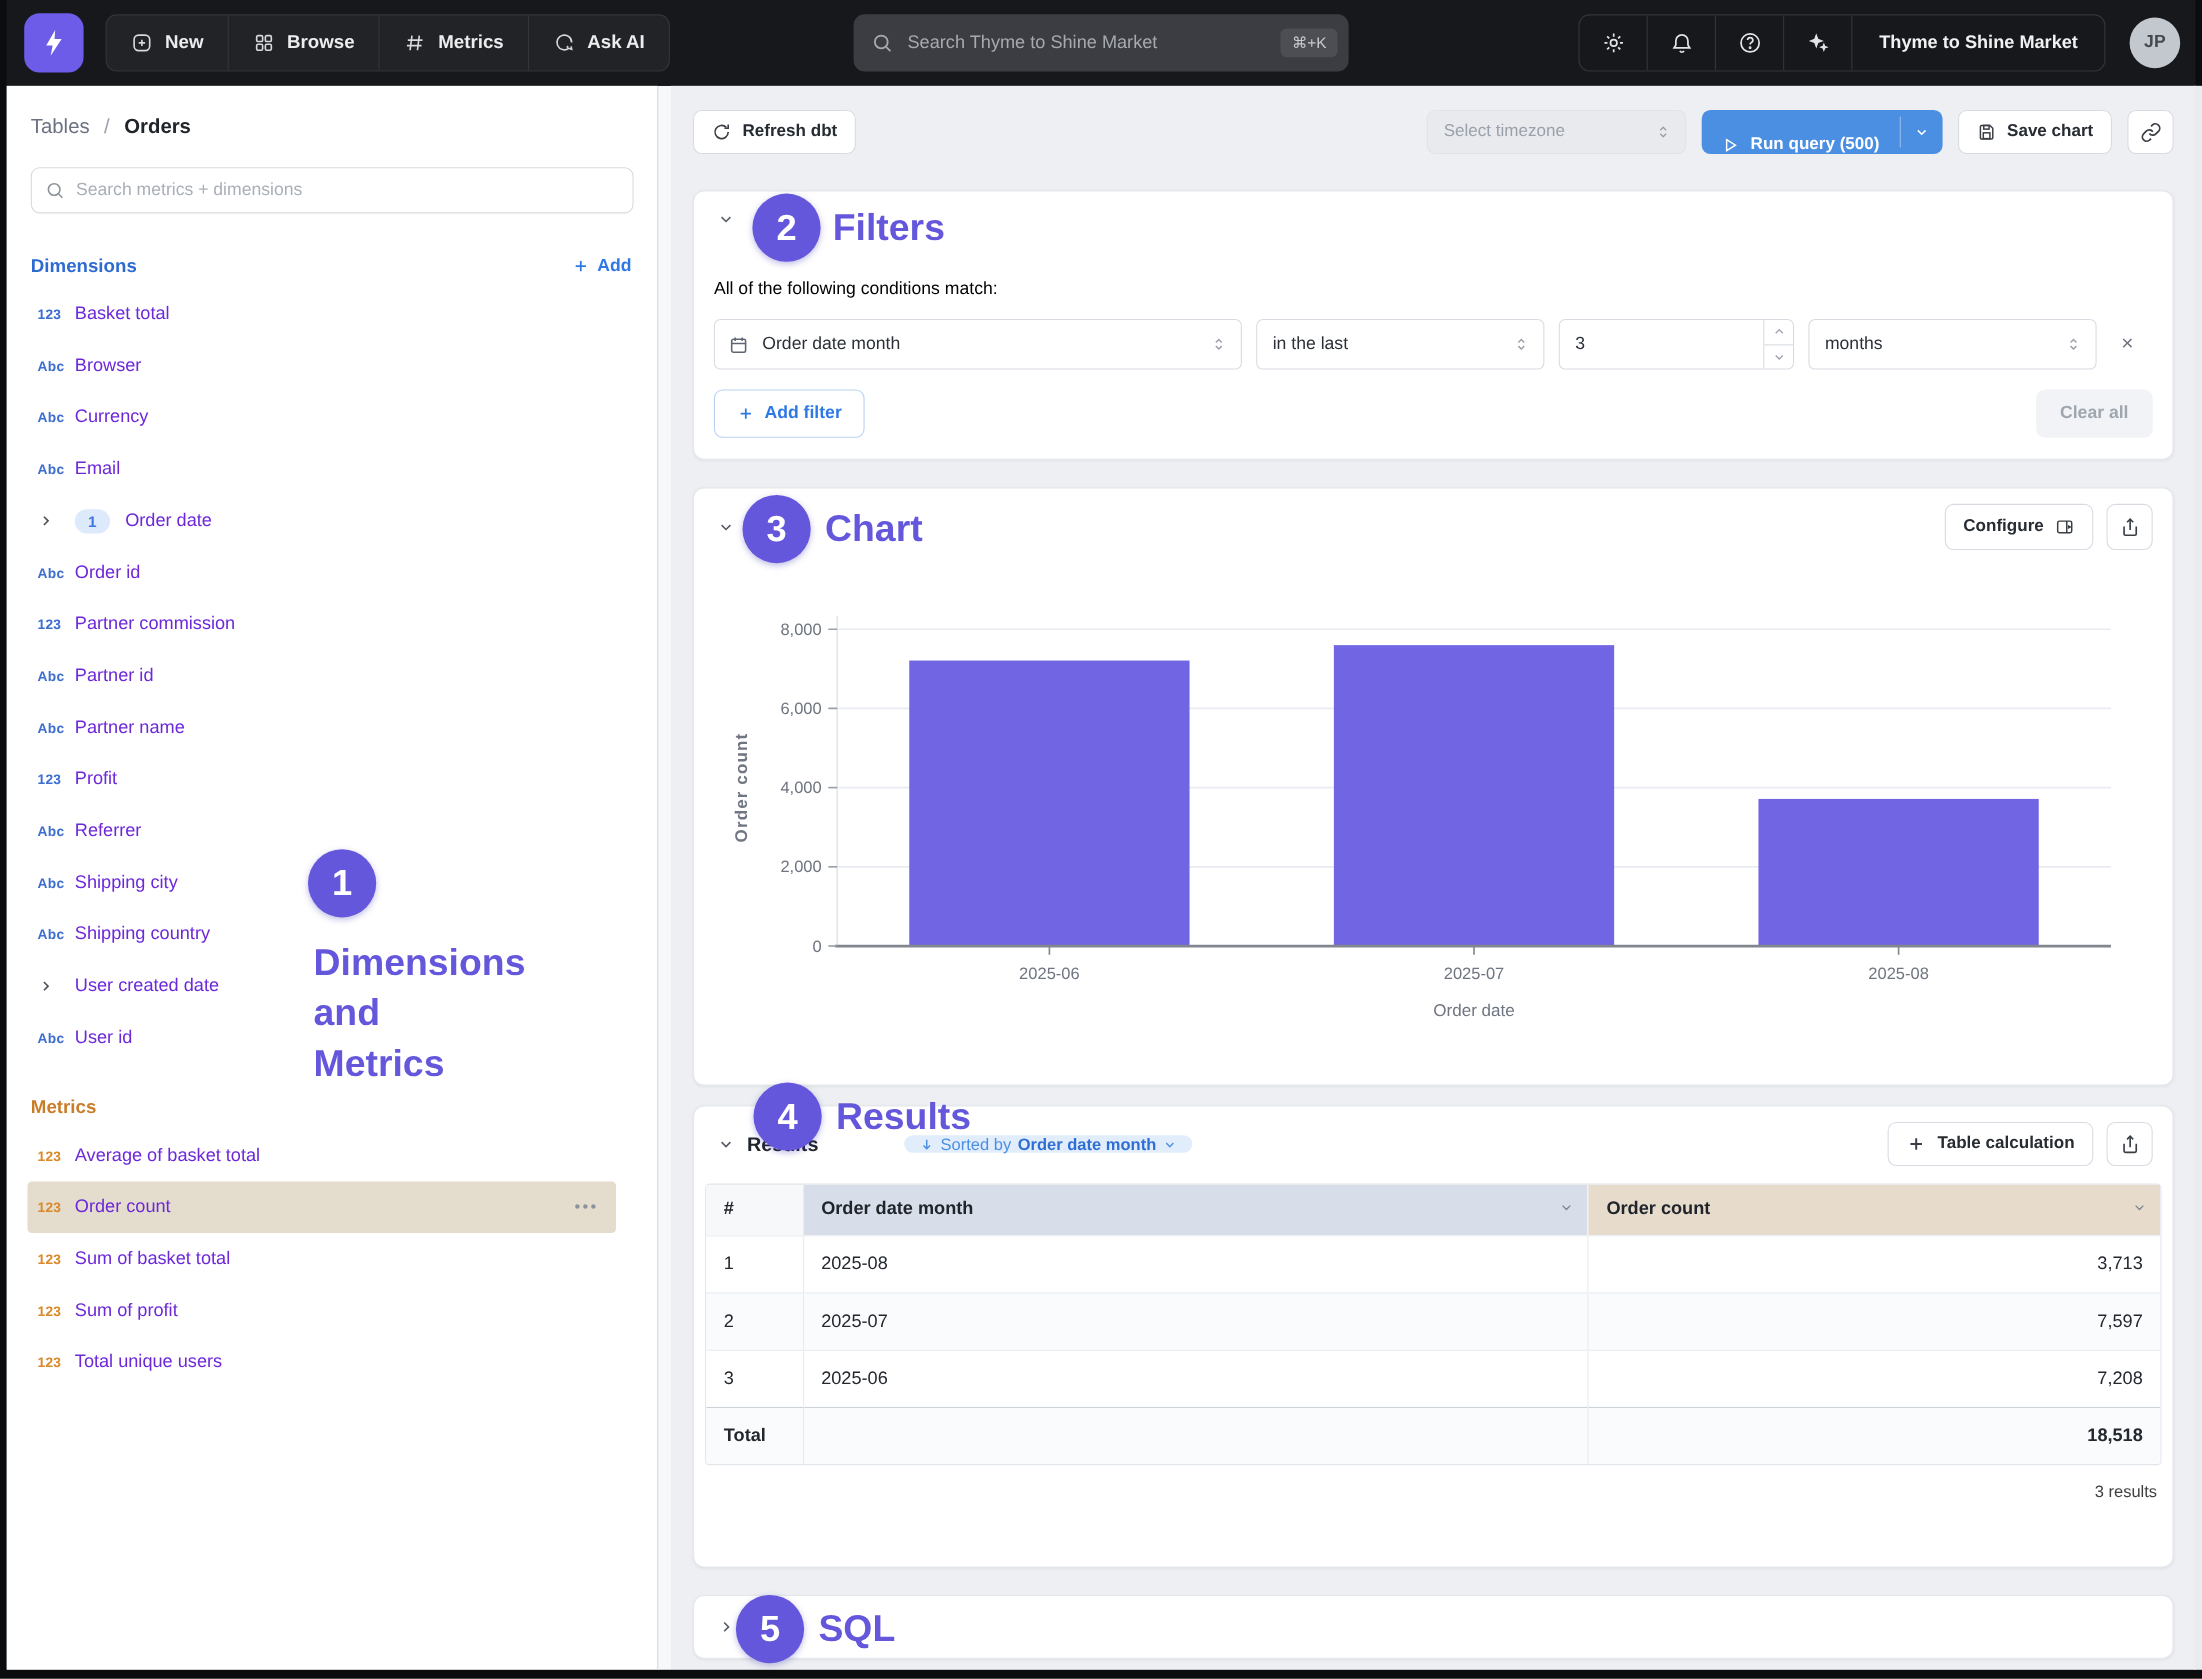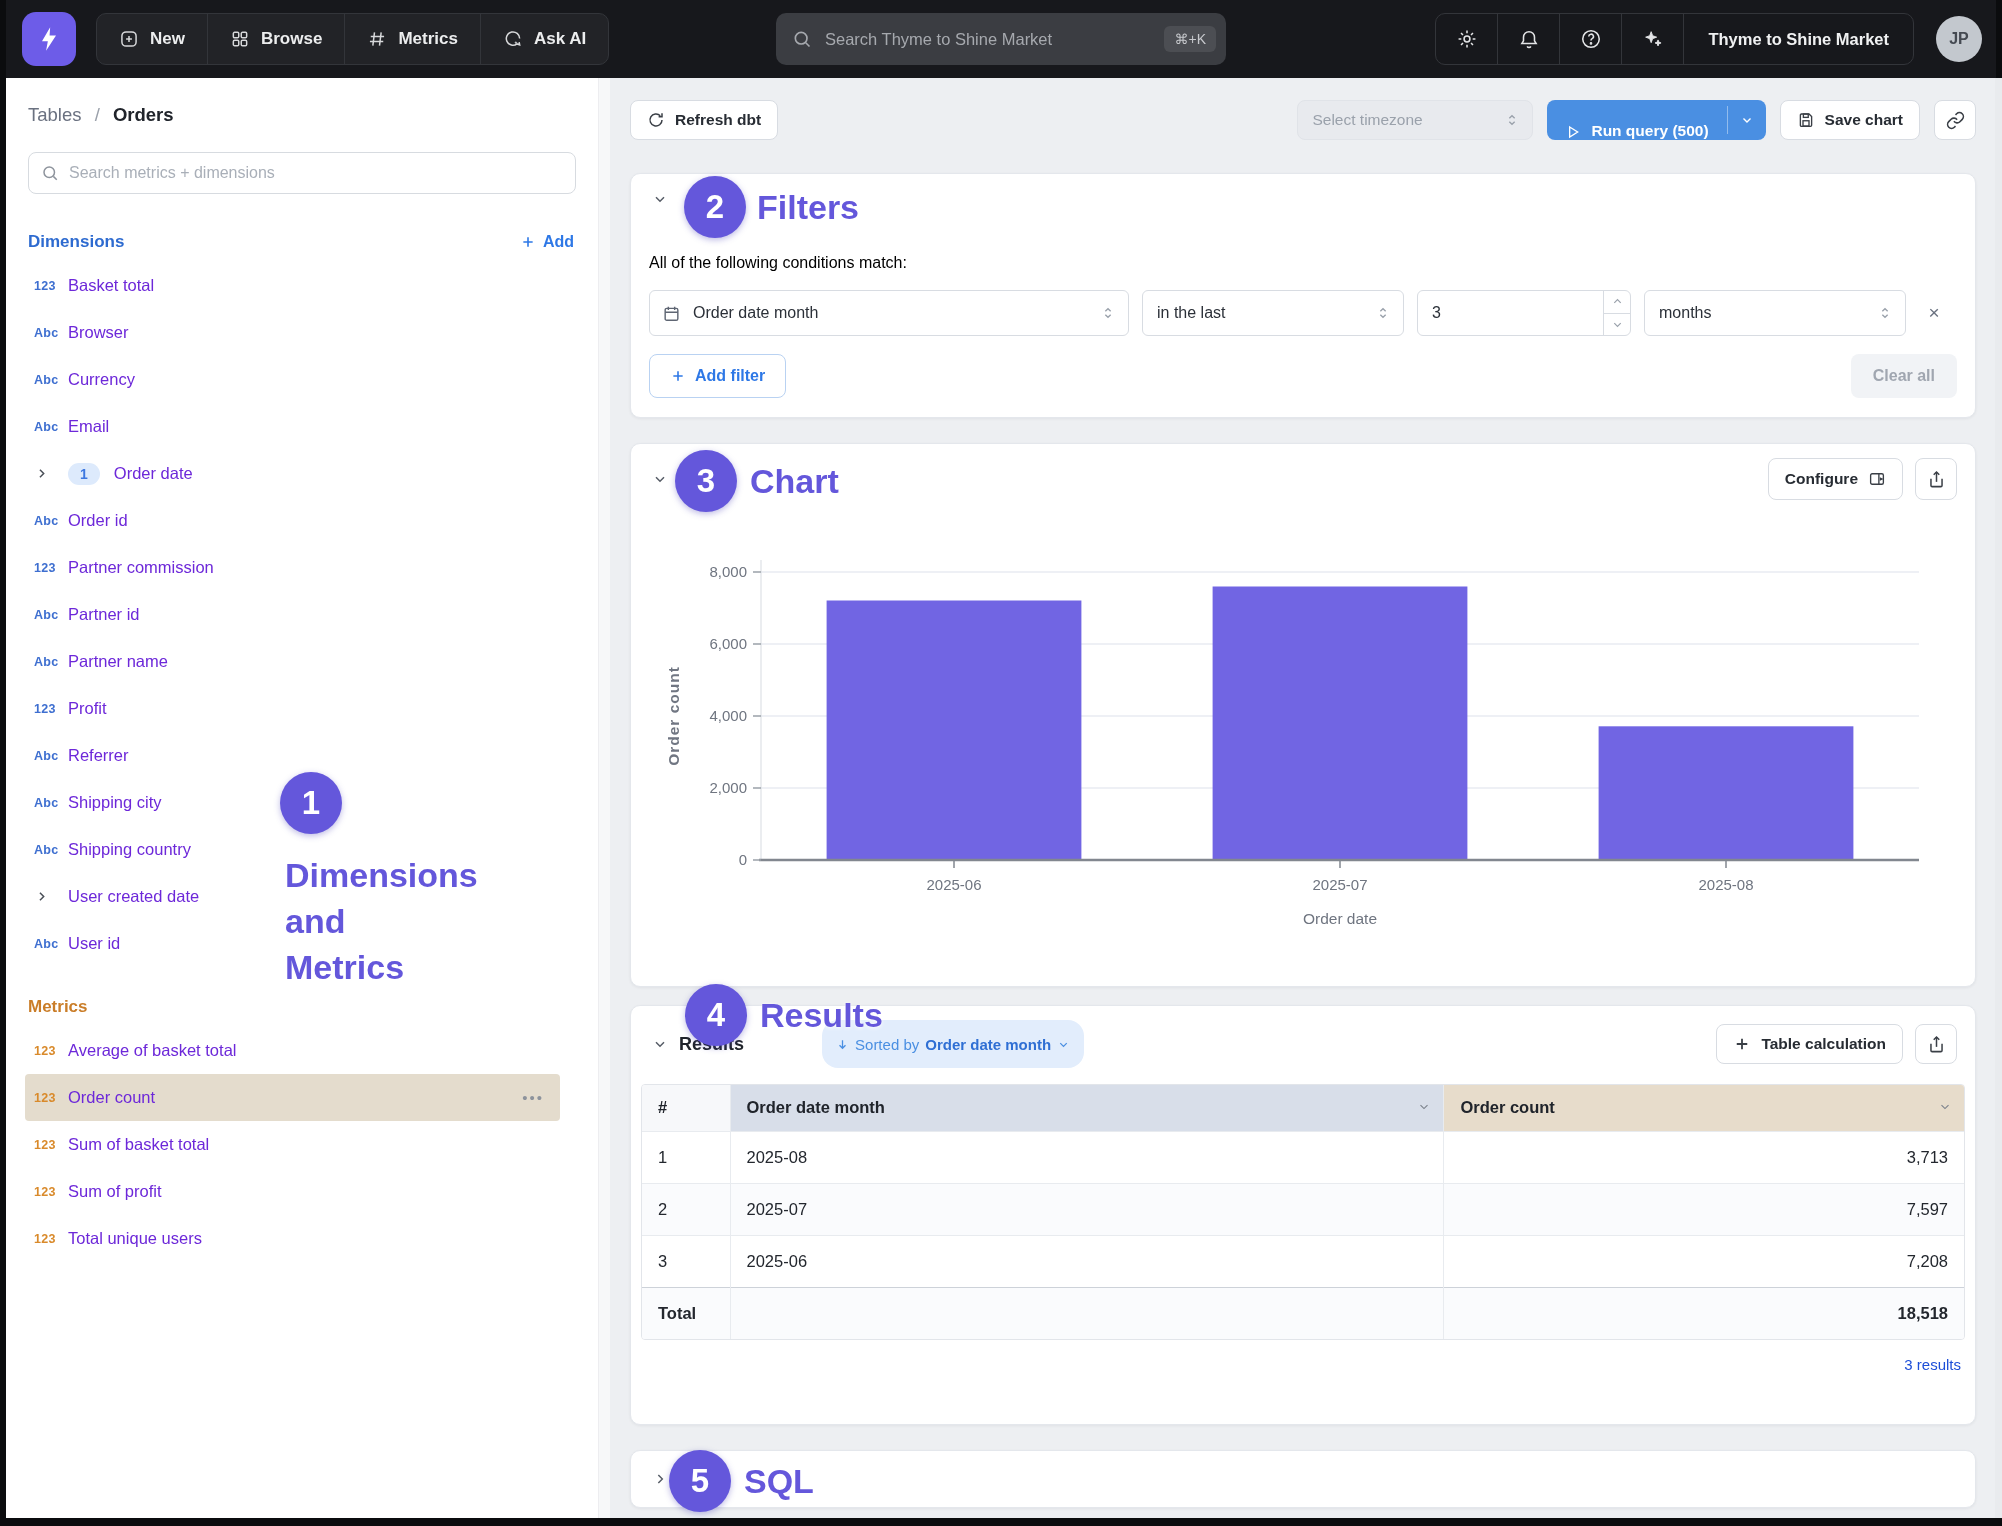--- a/index.html
+++ b/index.html
@@ -104,38 +104,38 @@
   .chart-card { margin-top:25px; height:544px; }
   .chart-head-right { margin-left:auto; display:flex; gap:12px; }
   .configure-btn { height:42px; }
   .chart-svg-wrap { margin-top:14px; }
   .tick { font-family:"Liberation Sans", sans-serif; font-size:15px; fill:#6f7580; }
   .axis-label { font-family:"Liberation Sans", sans-serif; font-size:15.5px; fill:#6f7580; }
   .ylab { font-weight:700; letter-spacing:1px; fill:#707682; }
 
   .results-card { margin-top:18px; height:420px; }
   .results-label { font-size:18px; font-weight:700; color:#20242b; margin-left:8px; }
-  .sorted-pill { display:flex; align-items:center; gap:6px; margin-left:78px; height:48px; background:#e2edfc; border-radius:16px; padding:0 14px; color:#4a8fe2; font-size:15px; cursor:pointer; }
+  .sorted-pill { display:flex; align-items:center; gap:6px; margin-left:78px; height:16px; background:#e2edfc; border-radius:16px; padding:0 14px; color:#4a8fe2; font-size:15px; cursor:pointer; }
   .sorted-pill b { color:#2f6fd4; }
   .sorted-pill svg { width:13px; height:13px; stroke:#4a8fe2; }
   .results-table { margin:16px 10px 0 10px; border:1px solid #e2e5ea; border-radius:4px; overflow:hidden; }
   table { width:100%; border-collapse:collapse; }
   th, td { border-right:1px solid #e8ebef; }
   th:last-child, td:last-child { border-right:none; }
   thead th { height:46px; text-align:left; font-size:16.5px; font-weight:700; color:#20242b; padding:0 16px; position:relative; }
   th.col-num { width:88px; background:#f7f8fa; }
   th.col-dim { background:#d8dee9; width:54%; }
   th.col-met { background:#e7dccb; }
   th .col-chev { position:absolute; right:12px; top:50%; transform:translateY(-50%); }
   th .col-chev svg { width:14px; height:14px; stroke:#7c828c; }
   tbody td { height:52px; font-size:16.5px; color:#23272e; padding:0 16px; border-top:1px solid #e8ebef; background:#fff; }
   tbody tr:nth-child(even) td { background:#fafbfd; }
   td.num-val { text-align:right; }
   tr.total-row td { font-weight:700; border-top:1px solid #cdd2d9; background:#fff; }
-  .results-footer { text-align:right; margin:16px 14px 0 0; color:#1d4ed8; font-size:15px;padding-left:40px; }
+  .results-footer { text-align:right; margin:16px 14px 0 0; color:#404040; font-size:15px;padding-left:40px; }
 
   .sql-card { margin-top:25px; height:58px; display:flex; align-items:center; padding:0 18px; }
 
   
   .anno { position:absolute; z-index:50; pointer-events:none; }
   .anno-circle { width:62px; height:62px; border-radius:50%; background:#6457db; color:#fff; font-size:33px; font-weight:700; display:flex; align-items:center; justify-content:center; box-shadow:0 2px 6px rgba(70,60,180,.35); }
   .anno-text { color:#6457db; font-size:34px; font-weight:700; text-shadow:0 0 1px #fff, 0 1px 4px rgba(255,255,255,.9); white-space:nowrap; }
   .anno-multiline .anno-text { line-height:46px; }
   #anno1-circle { position:absolute; left:280px; top:772px; }
   #anno1-text { position:absolute; left:285px; top:852px; }

